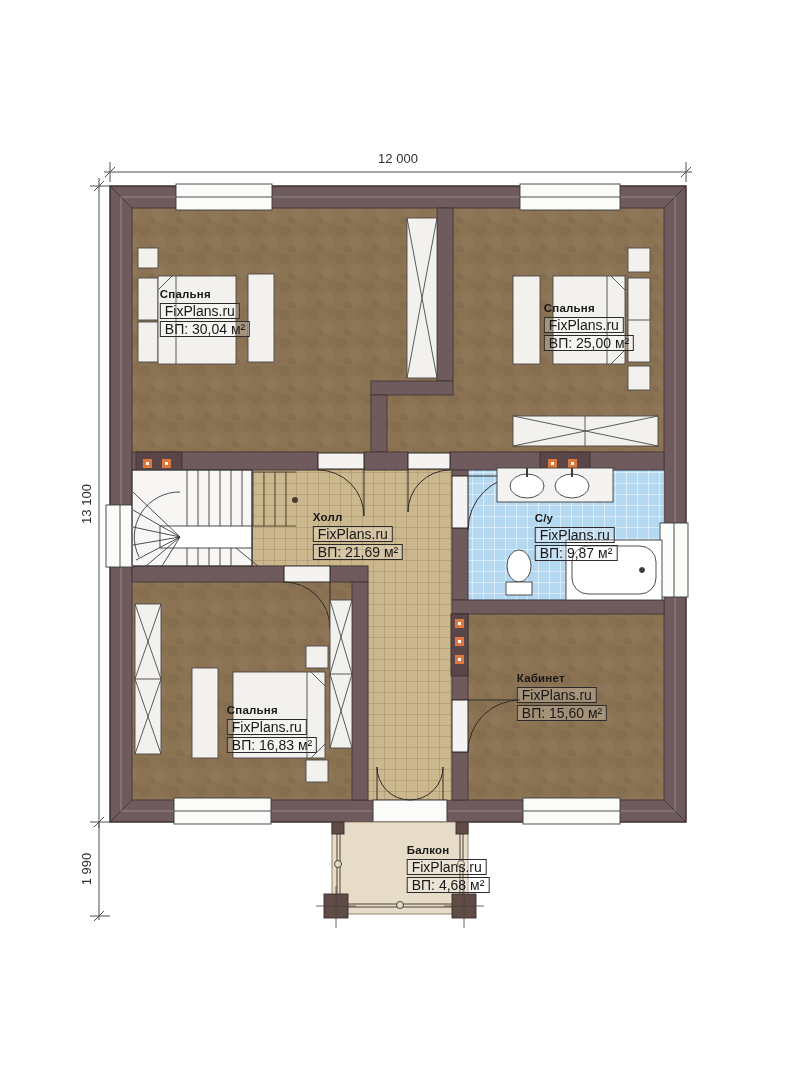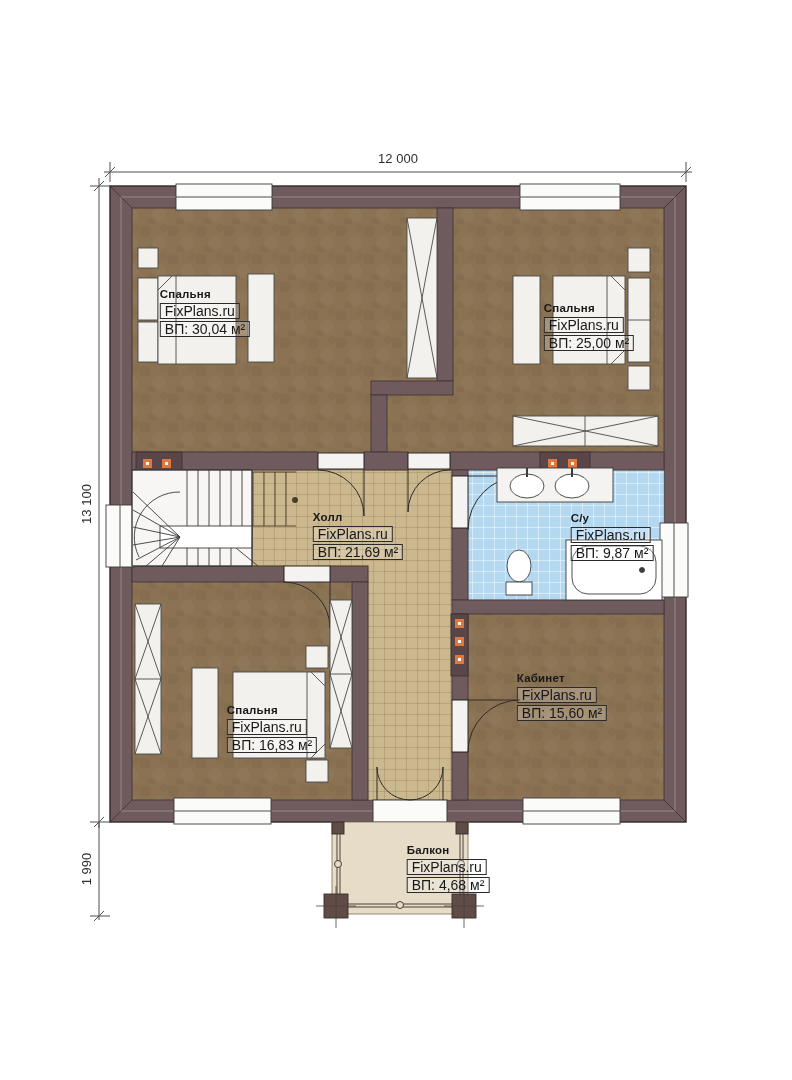--- a/index.html
+++ b/index.html
@@ -381,21 +381,21 @@
   <div class="tag-row"><span class="tag">FixPlans.ru</span></div>
   <div class="tag-row"><span class="tag">ВП: 25,00 м²</span></div>
 </div>
 
 <div class="room-label" style="left:358px;top:511px;">
   <div class="room-name">Холл</div>
   <div class="tag-row"><span class="tag">FixPlans.ru</span></div>
   <div class="tag-row"><span class="tag">ВП: 21,69 м²</span></div>
 </div>
 
-<div class="room-label" style="left:612px;top:512px;">
+<div class="room-label" style="left:576px;top:512px;">
   <div class="room-name">С/у</div>
   <div class="tag-row"><span class="tag">FixPlans.ru</span></div>
   <div class="tag-row"><span class="tag">ВП: 9,87 м²</span></div>
 </div>
 
 <div class="room-label" style="left:272px;top:704px;">
   <div class="room-name">Спальня</div>
   <div class="tag-row"><span class="tag">FixPlans.ru</span></div>
   <div class="tag-row"><span class="tag">ВП: 16,83 м²</span></div>
 </div>

